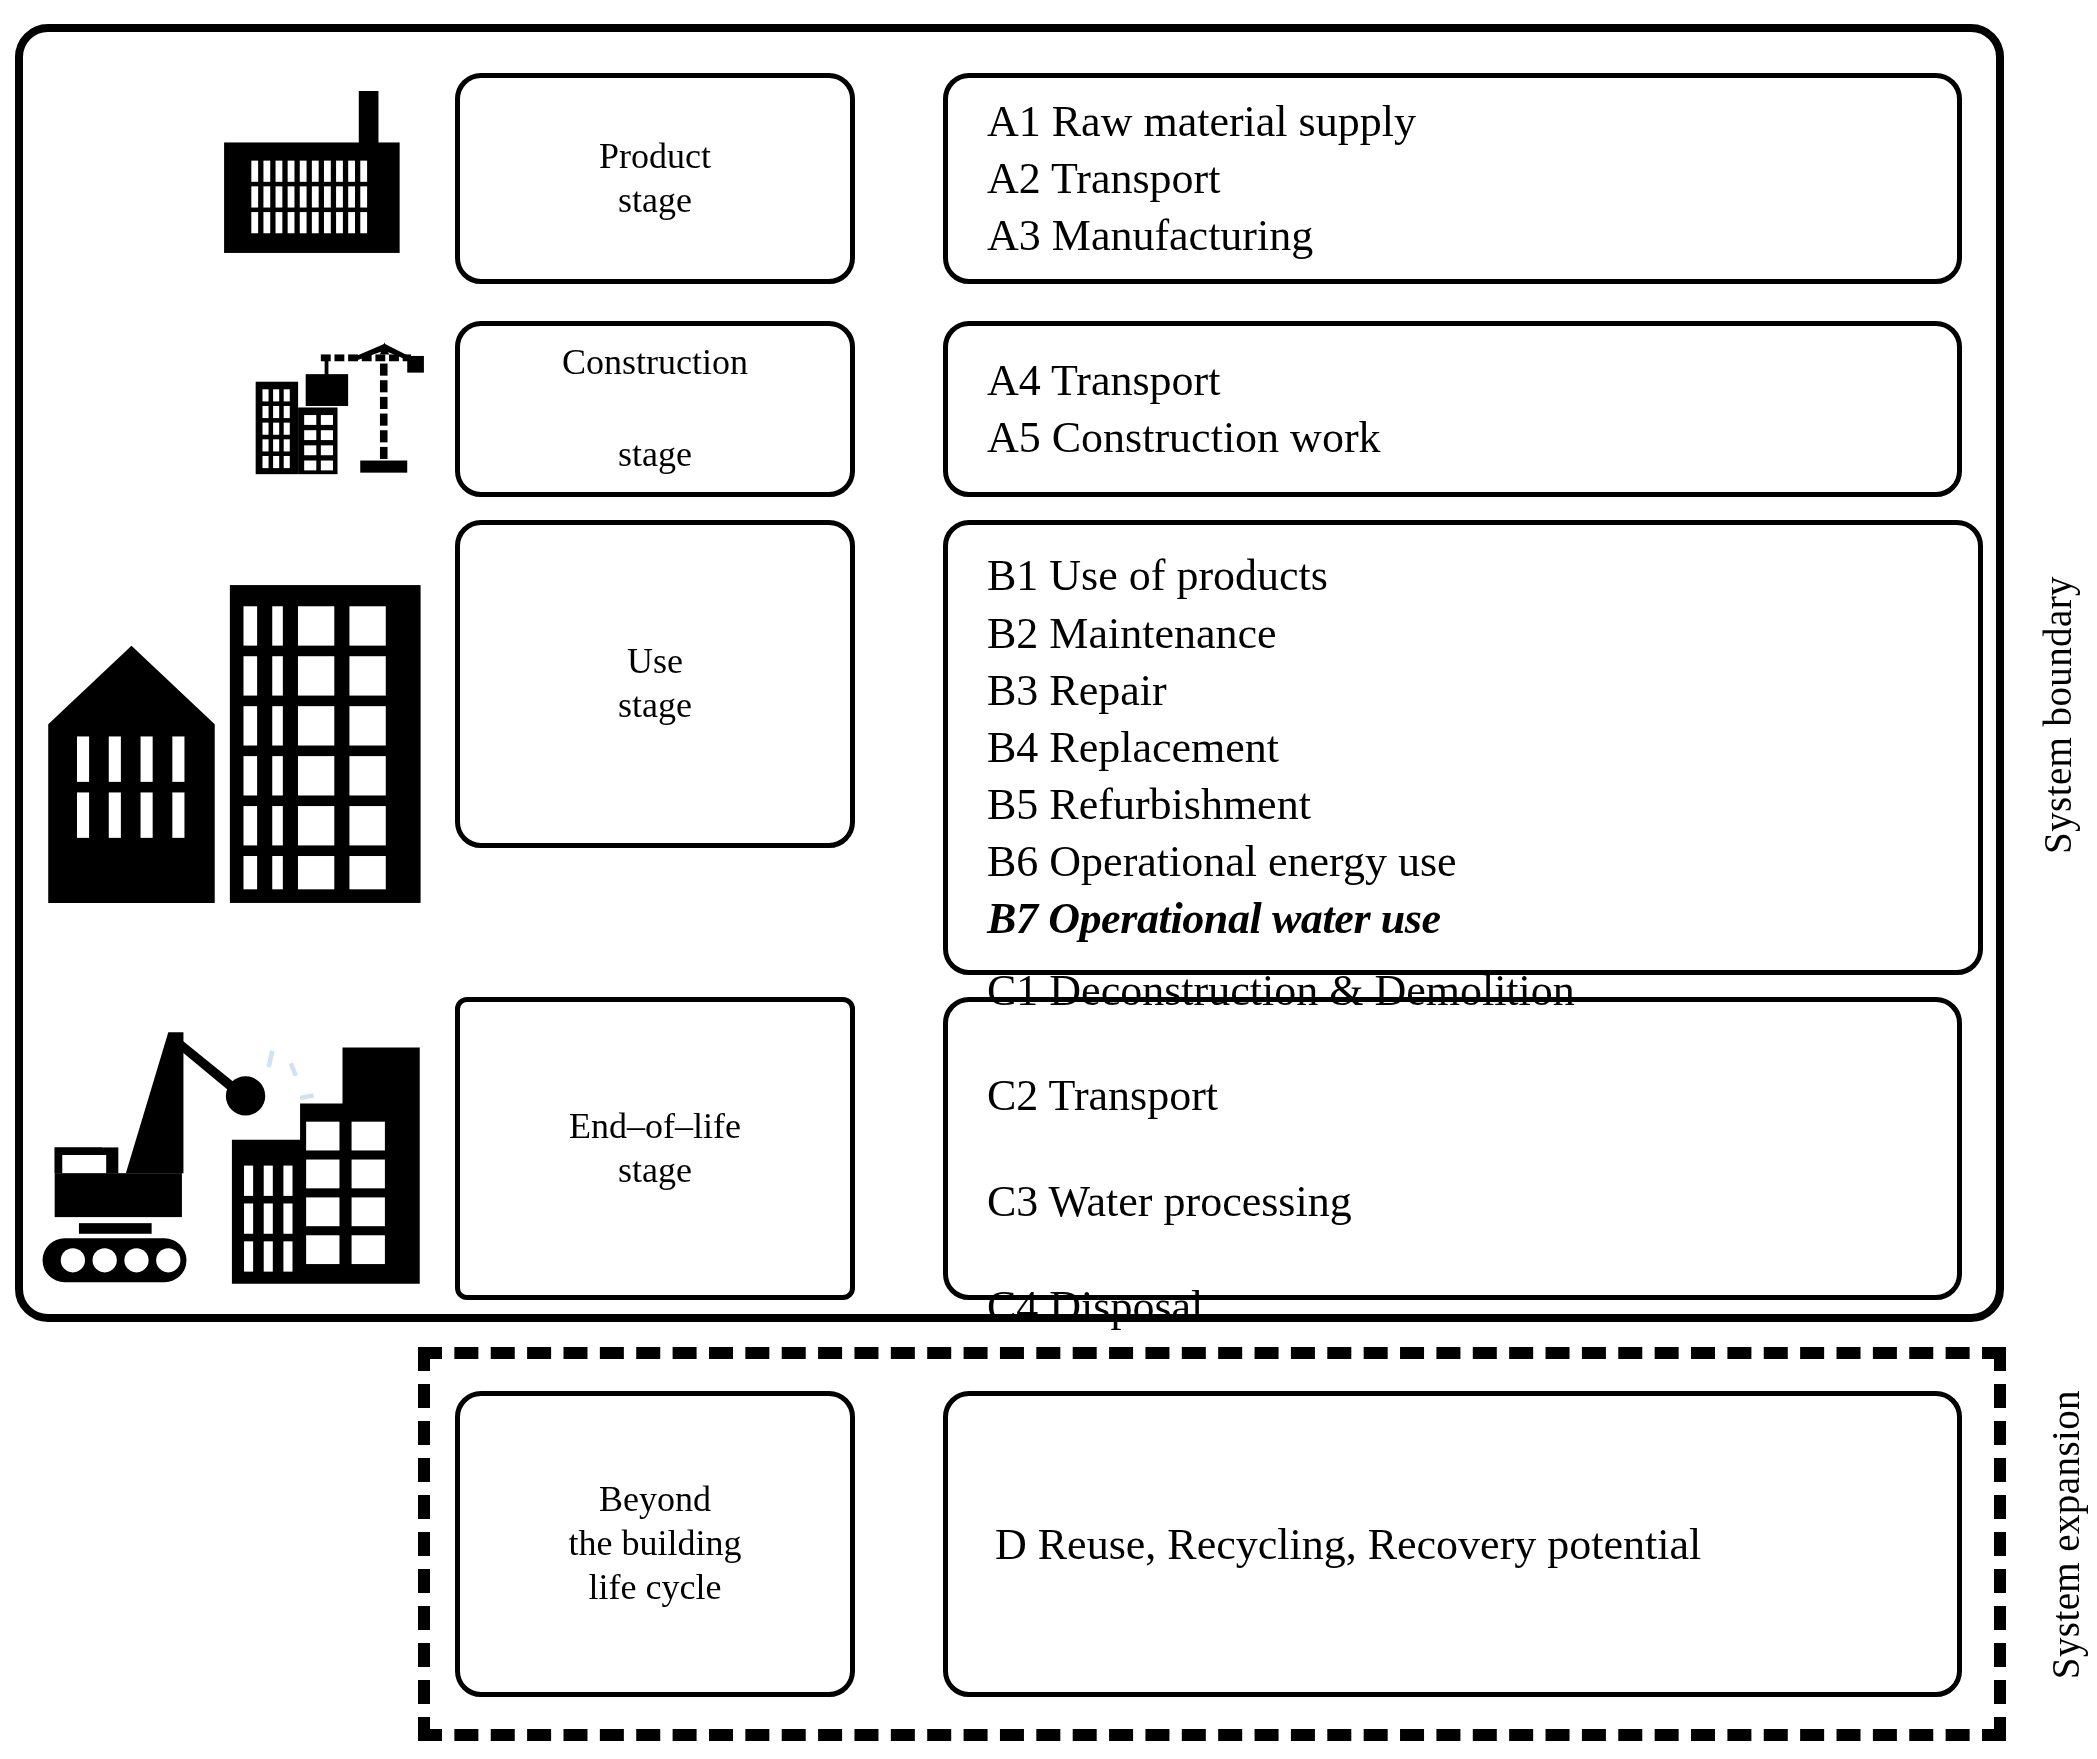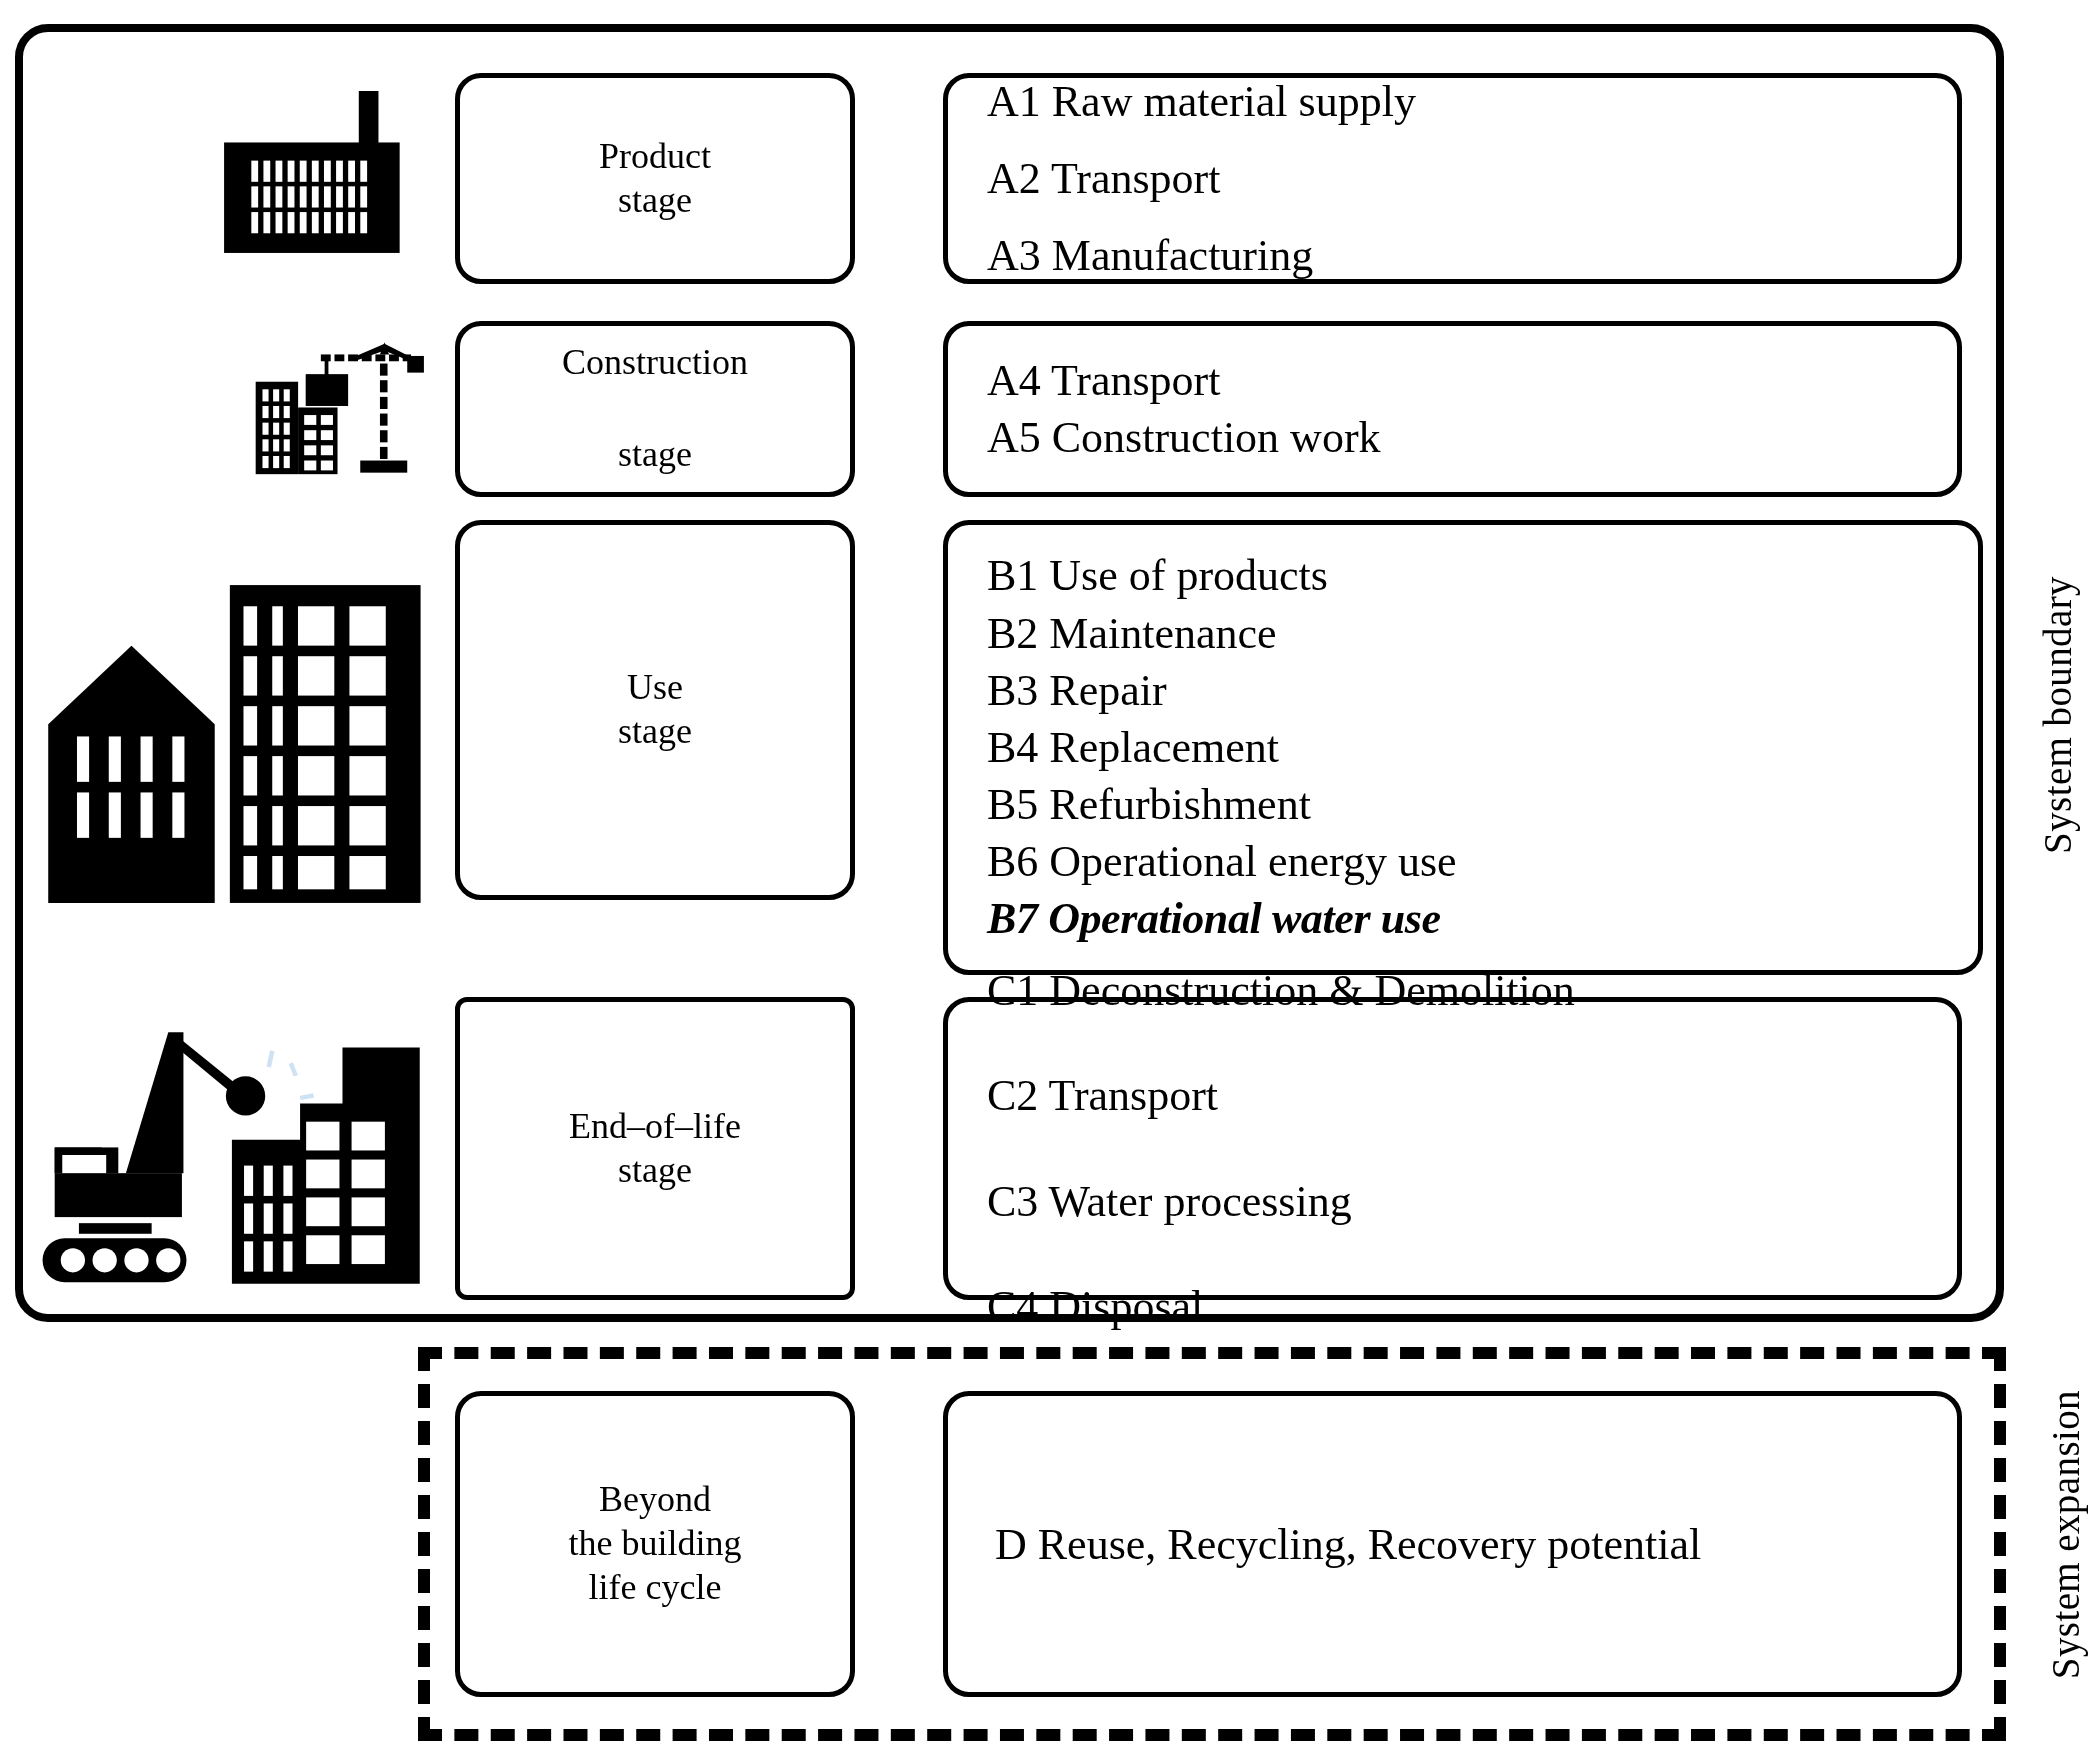--- a/index.html
+++ b/index.html
@@ -70,24 +70,24 @@
     font-family:"Liberation Serif","DejaVu Serif",serif;
     letter-spacing:-0.4px;
   }
   .card.centered{
     display:flex;align-items:center;
     font-size:44px;padding-left:47px;
   }
 
   
   #card-stage-product      {left:455px;top:73px;  width:400px;height:211px;}
-  #card-list-product       {left:943px;top:73px; width:1019px;height:211px;gap:20px;}
+  #card-list-product       {left:943px;top:73px; width:1019px;height:211px;}
   #card-stage-construction {left:455px;top:321px; width:400px;height:176px;gap:48px;}
   #card-list-construction  {left:943px;top:321px;width:1019px;height:176px;}
-  #card-stage-use          {left:455px;top:520px; width:400px;height:380px;}
+  #card-stage-use          {left:455px;top:520px; width:400px;height:328px;}
   #card-list-use           {left:943px;top:520px;width:1040px;height:455px;}
   #card-stage-eol          {left:455px;top:997px;width:400px;height:303px;border-radius:12px;}
   #card-list-eol           {left:943px;top:997px;width:1019px;height:303px;gap:48px;}
   #card-stage-beyond       {left:455px;top:1391px;width:400px;height:306px;}
   #card-list-beyond        {left:943px;top:1391px;width:1019px;height:306px;}
 
   
   .icon-well{position:absolute;}
   #icon-product      {left:224px;top:91px; width:206px;height:168px;}
   #icon-construction {left:239px;top:327px; width:194px;height:164px;}

